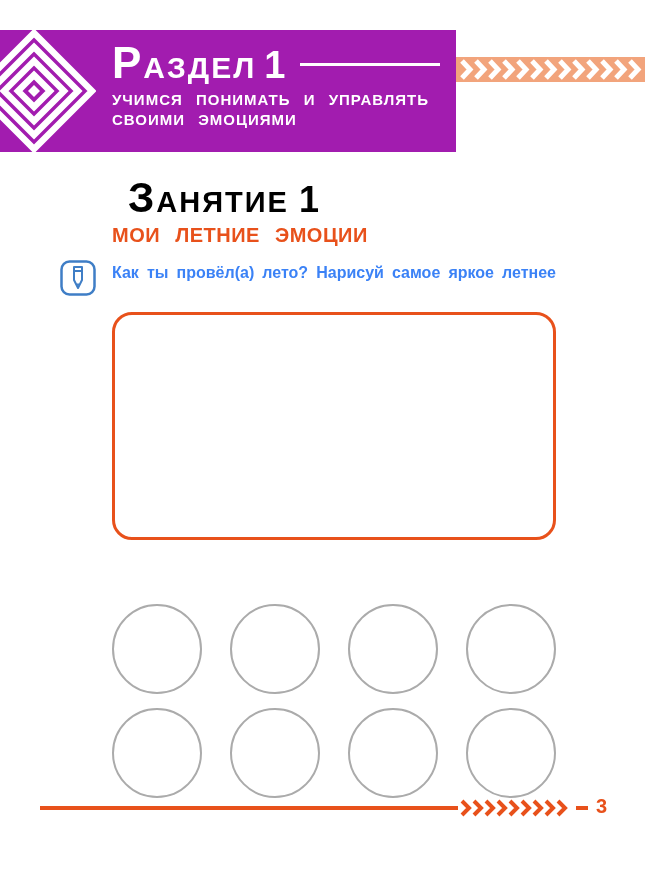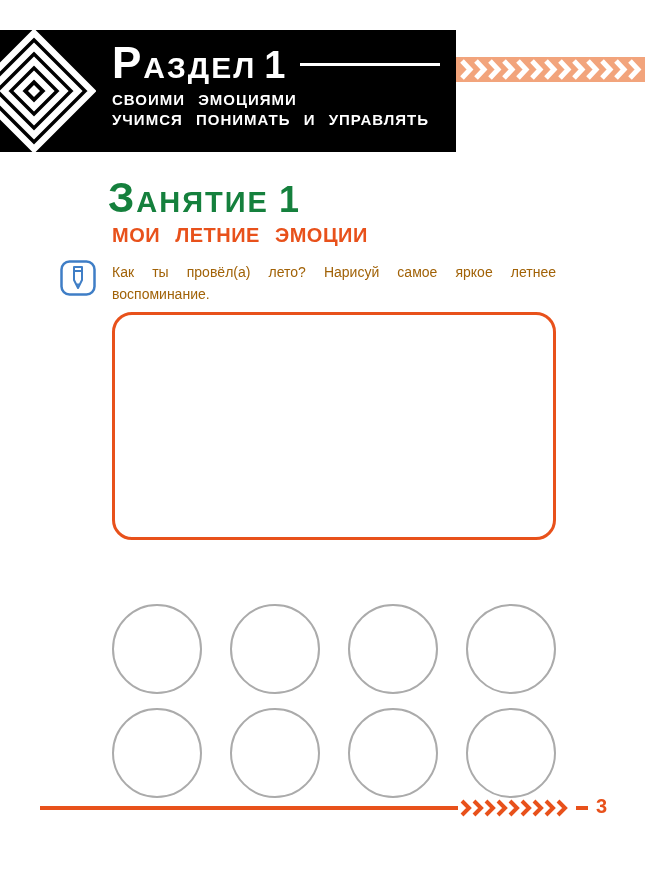--- a/index.html
+++ b/index.html
@@ -11,21 +11,21 @@
     background: #ffffff;
     font-family: "Liberation Sans", sans-serif;
     overflow: hidden;
   }
 
   
   .section-header {
     position: absolute;
     left: 0; top: 30px;
     width: 456px; height: 122px;
-    background: #000000;
+    background: #a21caf;
   }
   .logo-svg { position: absolute; left: 0; top: 0; }
   .section-title {
     position: absolute;
     left: 112px; top: 10px;
     margin: 0;
     color: #ffffff;
     font-size: 30px;
     font-weight: bold;
     letter-spacing: 2px;
@@ -52,23 +52,23 @@
   }
   .chevron-strip {
     position: absolute;
     left: 456px; top: 57px;
     width: 189px; height: 25px;
   }
 
   
   .lesson-title {
     position: absolute;
-    left: 108px; top: 176px;
+    left: 128px; top: 176px;
     margin: 0;
-    color: #15803d;
+    color: #000000;
     font-size: 29px;
     font-weight: bold;
     letter-spacing: 2px;
     line-height: 44px;
     white-space: nowrap;
   }
   .lesson-title::first-letter { font-size: 42px; }
   .lesson-title .num { font-size: 36px; margin-left: 10px; }
   .lesson-subtitle {
     position: absolute;
@@ -78,23 +78,24 @@
     font-weight: bold;
     letter-spacing: 0.5px;
     word-spacing: 9px;
   }
 
   
   .pencil-box { position: absolute; left: 60px; top: 260px; }
   .task-text {
     position: absolute;
     width: 444px;
-    color: #a16207;
-    font-size: 14px;
+    color: #3b82f6;
+    font-size: 16px;
     line-height: 21.5px;
+    font-weight: bold;
   }
   .task-1 { left: 112px; top: 262px; }
   .task-2 { left: 112px; top: 561px; }
   .task-text p { margin: 0; }
   .jline { text-align: justify; text-align-last: justify; }
 
   .drawing-area {
     position: absolute;
     left: 112px; top: 312px;
     width: 444px; height: 228px;
@@ -151,22 +152,22 @@
         <polygon points="34,3 92,61 34,119 -24,61"></polygon>
         <polygon points="34,17 78,61 34,105 -10,61"></polygon>
         <polygon points="34,31 64,61 34,91 4,61"></polygon>
         <polygon points="34,45 50,61 34,77 18,61"></polygon>
       </g>
       <polygon points="34,55 40,61 34,67 28,61" fill="#ffffff"></polygon>
     </svg>
     <h1 class="section-title"><span>РАЗДЕЛ</span><span class="num">1</span></h1>
     <div class="header-line"></div>
     <div class="section-subtitle">
+      <div>УЧИМСЯ ПОНИМАТЬ И УПРАВЛЯТЬ</div>
       <div>СВОИМИ ЭМОЦИЯМИ</div>
-      <div>УЧИМСЯ ПОНИМАТЬ И УПРАВЛЯТЬ</div>
     </div>
   </header>
 
   <div class="chevron-strip">
     <svg width="189" height="25" viewBox="0 0 189 25">
       <rect width="189" height="25" fill="#F2A47C"></rect>
       <defs>
         <path id="chv1" d="M0 4 L8 12.5 L0 21" stroke="#ffffff" stroke-width="5" fill="none"></path>
       </defs>
       <use href="#chv1" x="6"></use>
@@ -194,21 +195,20 @@
       <g stroke="#3F7EC6" stroke-width="2" fill="none" stroke-linejoin="round">
         <path d="M14 7 H22 V20 L18 28 L14 20 Z"></path>
         <line x1="14" y1="11" x2="22" y2="11"></line>
       </g>
       <polygon points="16.8,23.5 18,28 19.2,23.5" fill="#3F7EC6"></polygon>
     </svg>
   </div>
 
   <div class="task-text task-1">
     <p class="jline">Как ты провёл(а) лето? Нарисуй самое яркое летнее</p>
-    <p>воспоминание.</p>
   </div>
 
   <div class="drawing-area"></div>
 
   <div class="task-text task-2">
   </div>
 
   <div class="circles-grid">
       <div class="circle"></div>
       <div class="circle"></div>

